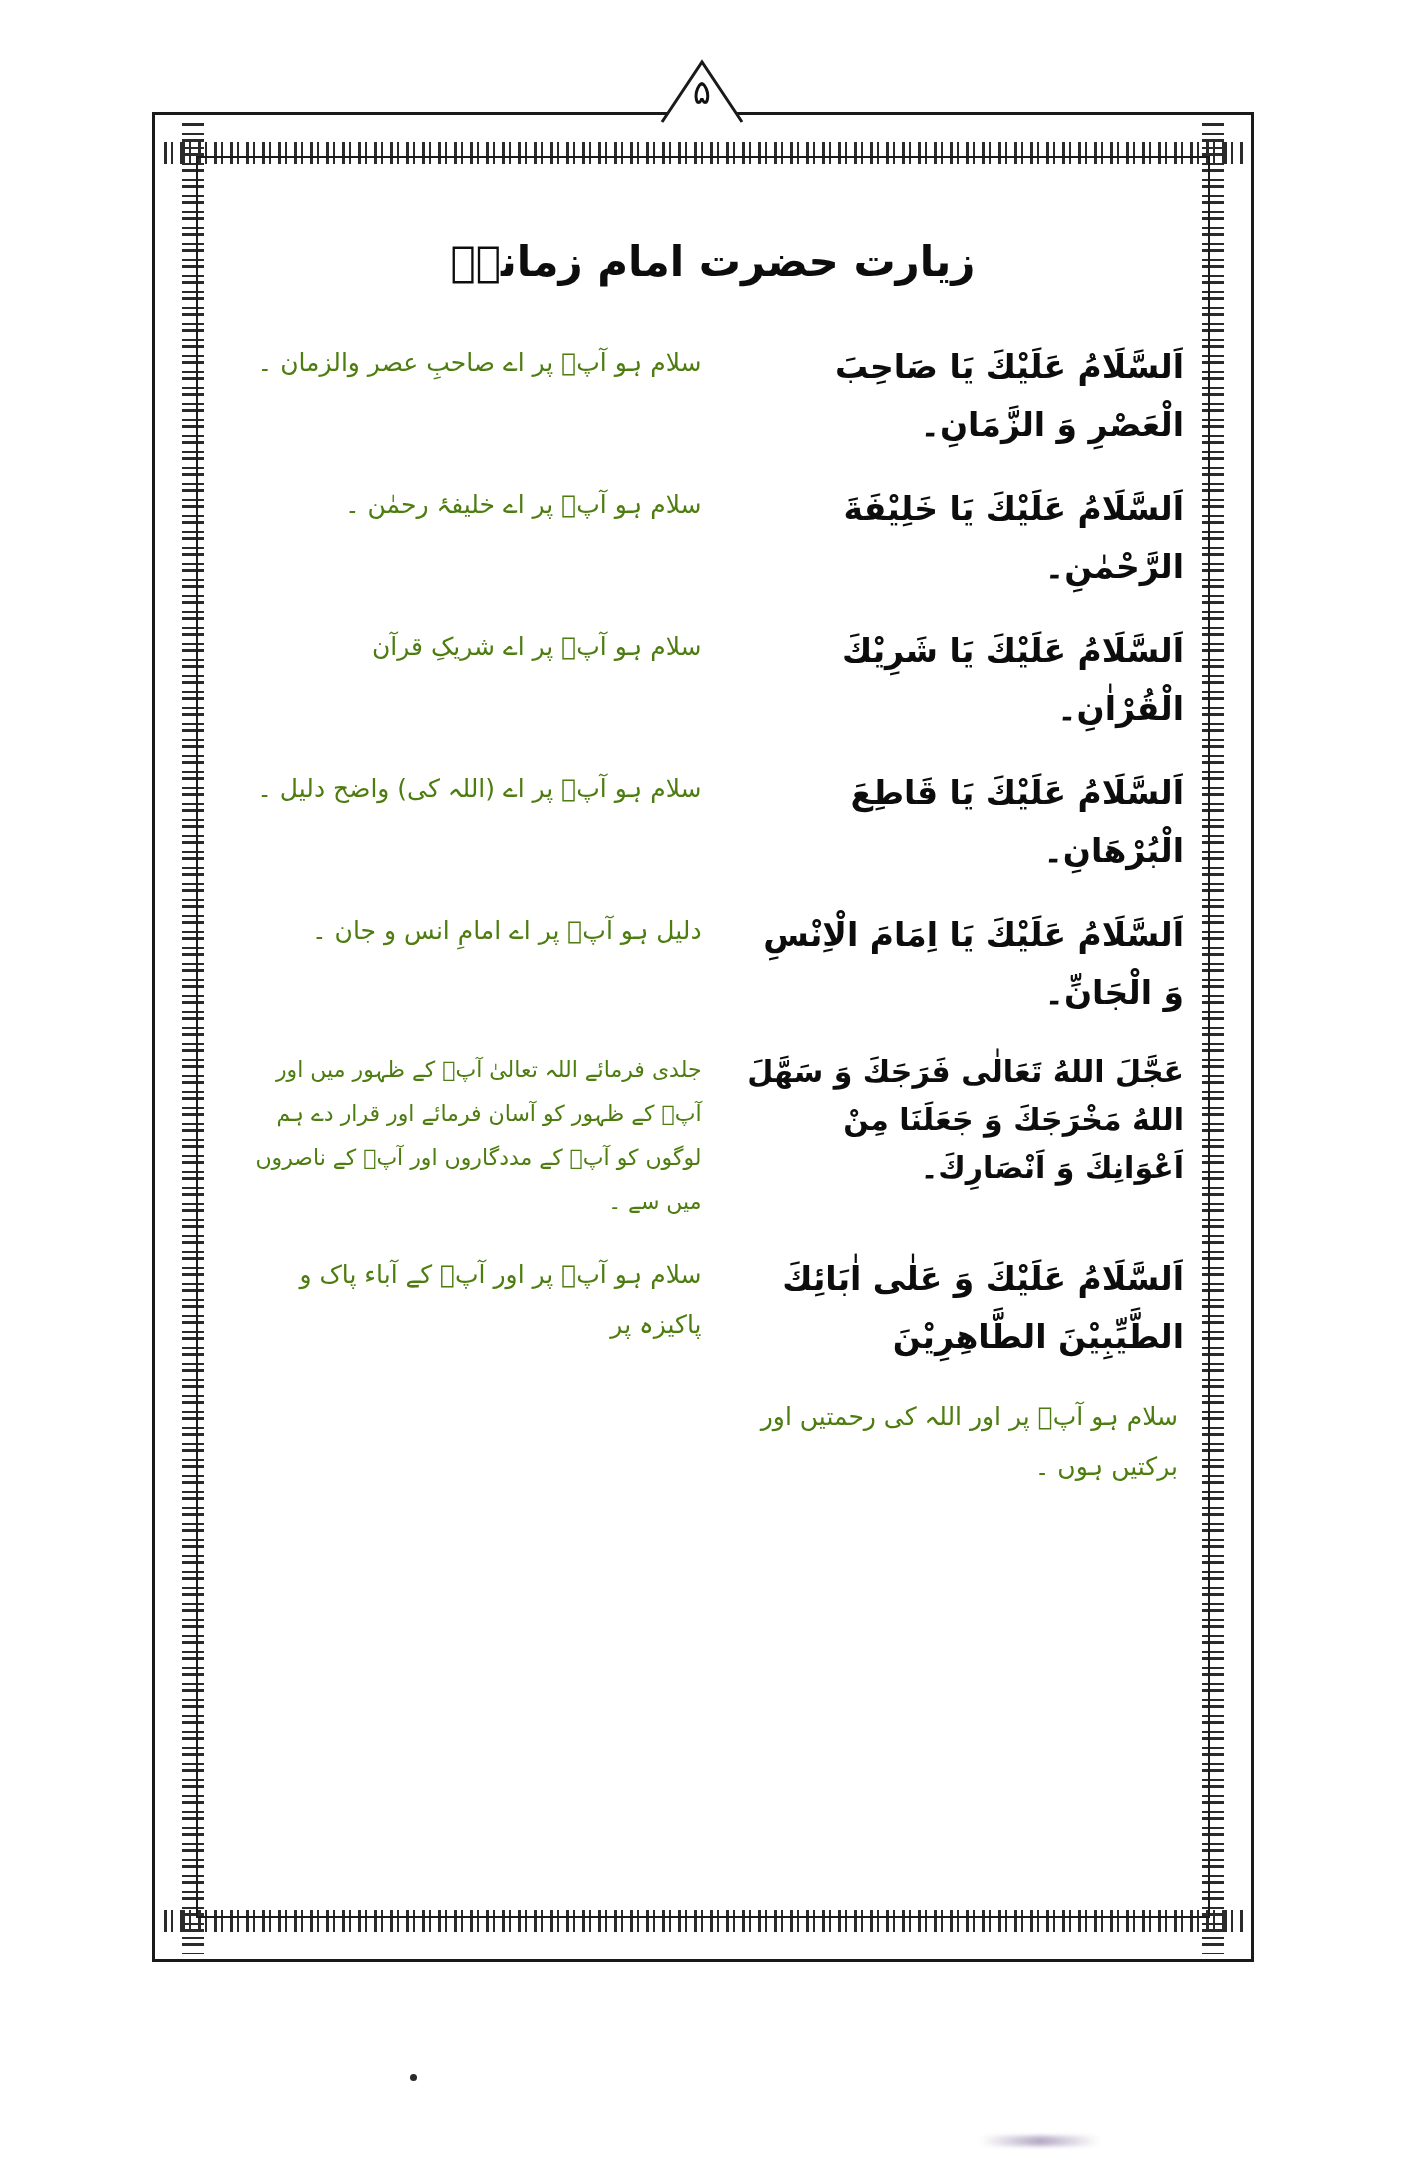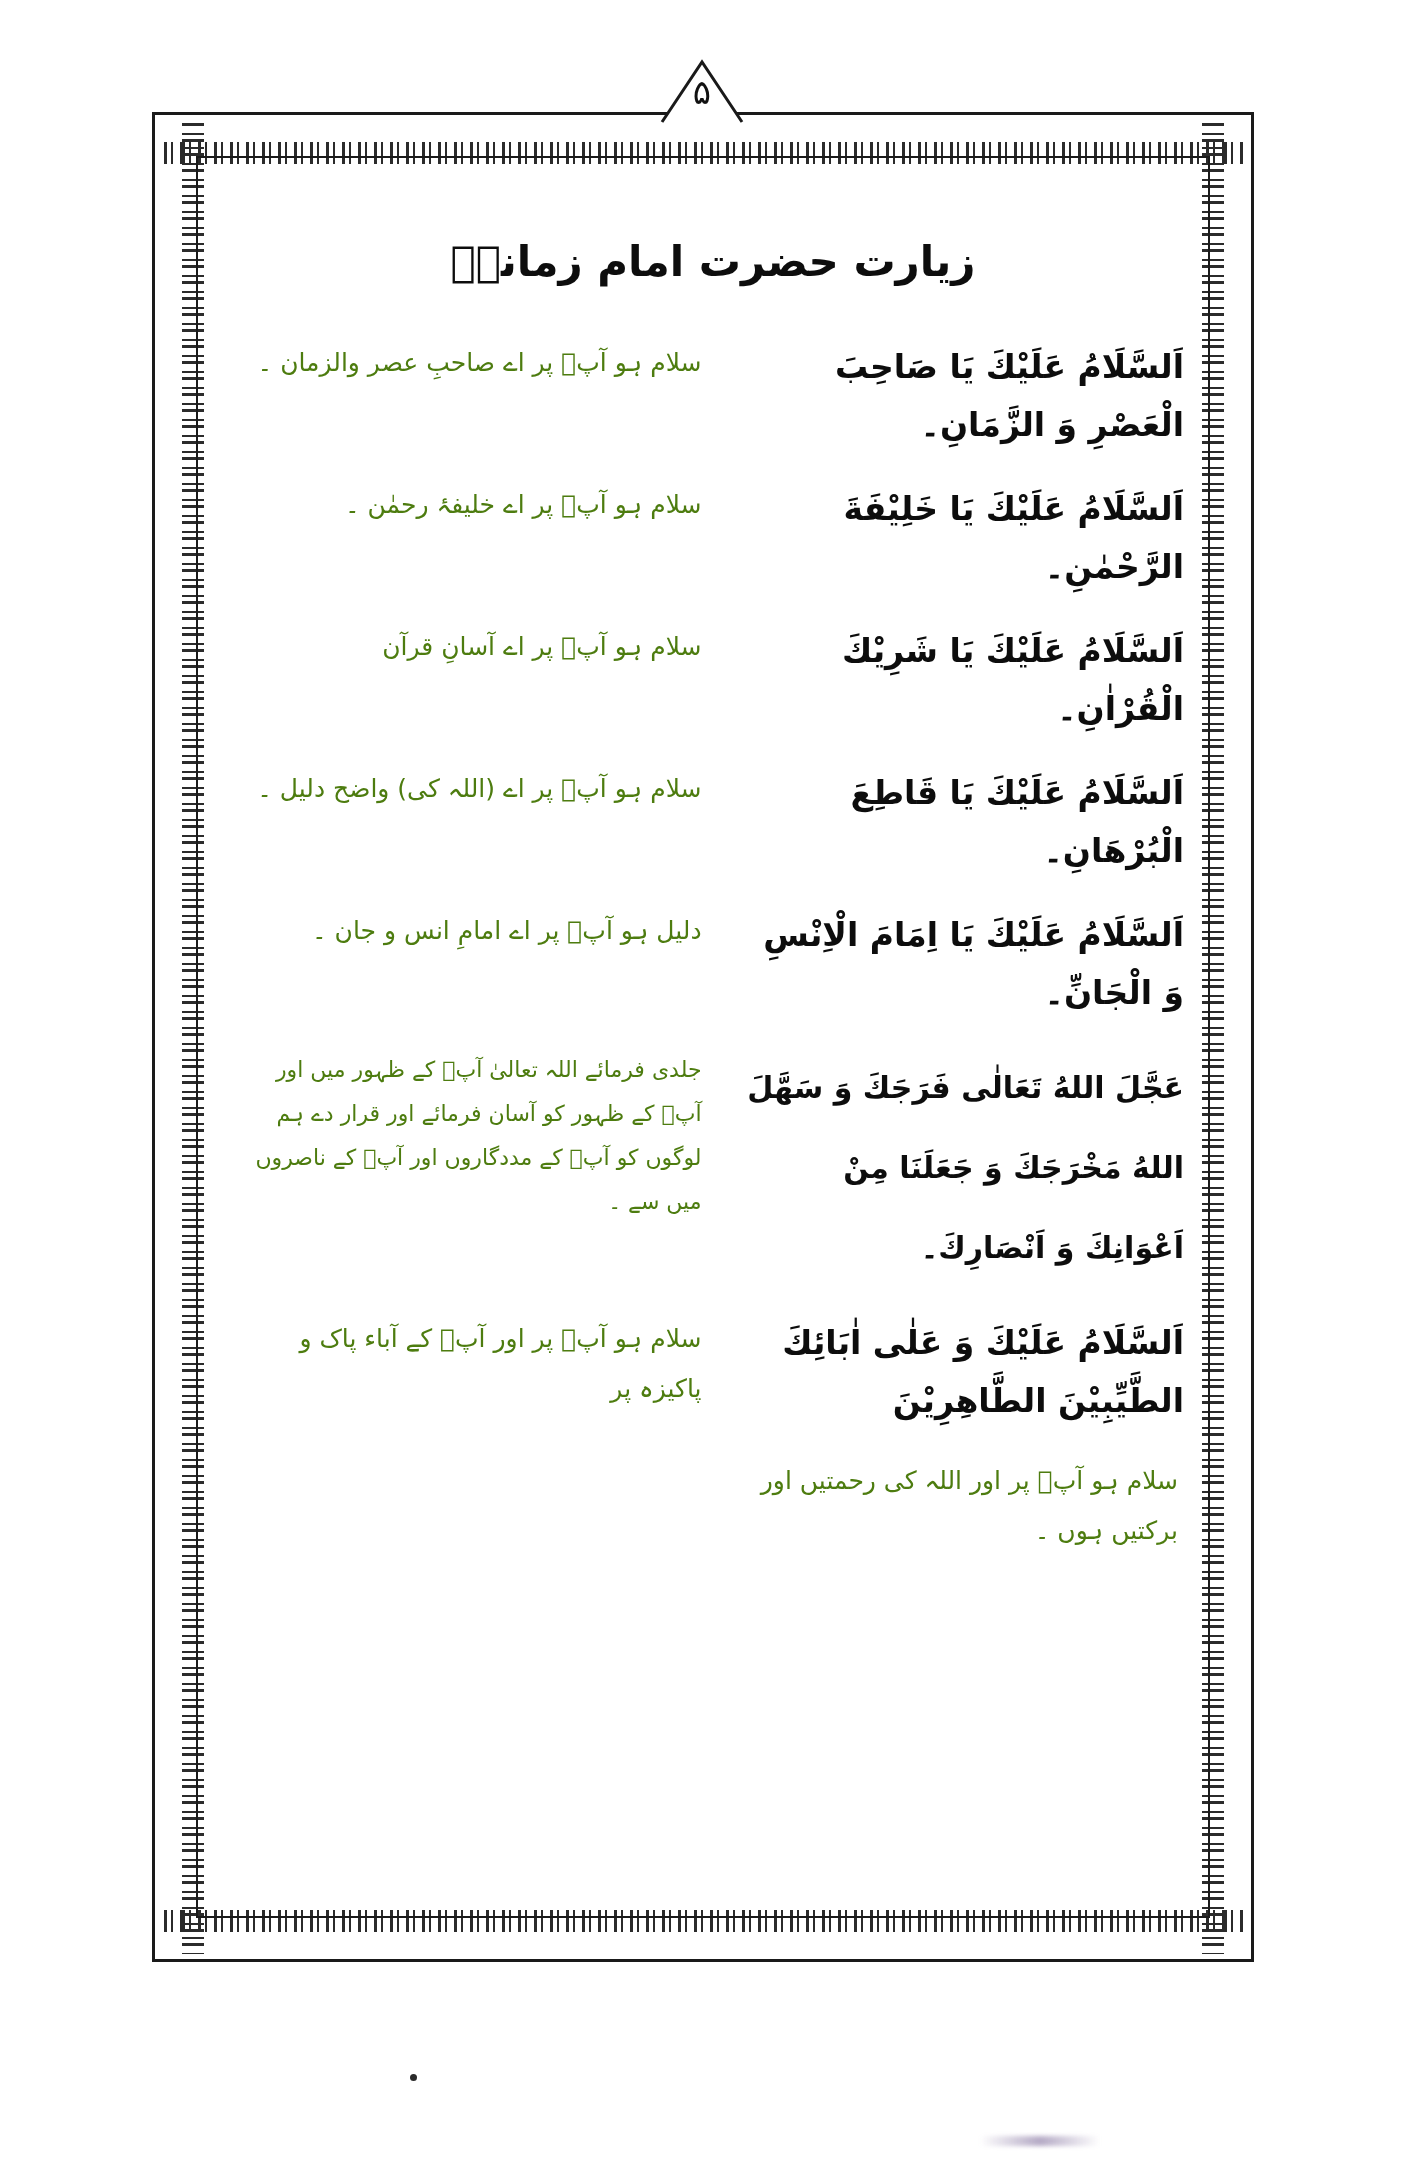--- a/index.html
+++ b/index.html
@@ -142,21 +142,21 @@
     text-align: right;
     direction: rtl;
     font-family: "DejaVu Sans", sans-serif;
     font-size: 25px;
     line-height: 50px;
     color: #4d7c0f;
     padding-right: 6px;
   }
   .verse-row.long .verse-ar {
     font-size: 30px;
-    line-height: 80px;
+    line-height: 48px;
   }
   .verse-row.long .verse-ur {
     font-size: 22px;
     line-height: 44px;
   }
 
   .bottom-speck {
     position: absolute;
     left: 410px;
     top: 2074px;
@@ -201,21 +201,21 @@
         <div class="verse-ur">سلام ہو آپؑ پر اے صاحبِ عصر والزمان ۔</div>
       </div>
 
       <div class="verse-row">
         <div class="verse-ar">اَلسَّلَامُ عَلَيْكَ يَا خَلِيْفَةَ الرَّحْمٰنِ۔</div>
         <div class="verse-ur">سلام ہو آپؑ پر اے خلیفۂ رحمٰن ۔</div>
       </div>
 
       <div class="verse-row">
         <div class="verse-ar">اَلسَّلَامُ عَلَيْكَ يَا شَرِيْكَ الْقُرْاٰنِ۔</div>
-        <div class="verse-ur">سلام ہو آپؑ پر اے آسانِ قرآن</div>
+        <div class="verse-ur">سلام ہو آپؑ پر اے شریکِ قرآن</div>
       </div>
 
       <div class="verse-row">
         <div class="verse-ar">اَلسَّلَامُ عَلَيْكَ يَا قَاطِعَ الْبُرْهَانِ۔</div>
         <div class="verse-ur">سلام ہو آپؑ پر اے (اللہ کی) واضح دلیل ۔</div>
       </div>
 
       <div class="verse-row">
         <div class="verse-ar">اَلسَّلَامُ عَلَيْكَ يَا اِمَامَ الْاِنْسِ وَ الْجَانِّ۔</div>
         <div class="verse-ur">دلیل ہو آپؑ پر اے امامِ انس و جان ۔</div>

